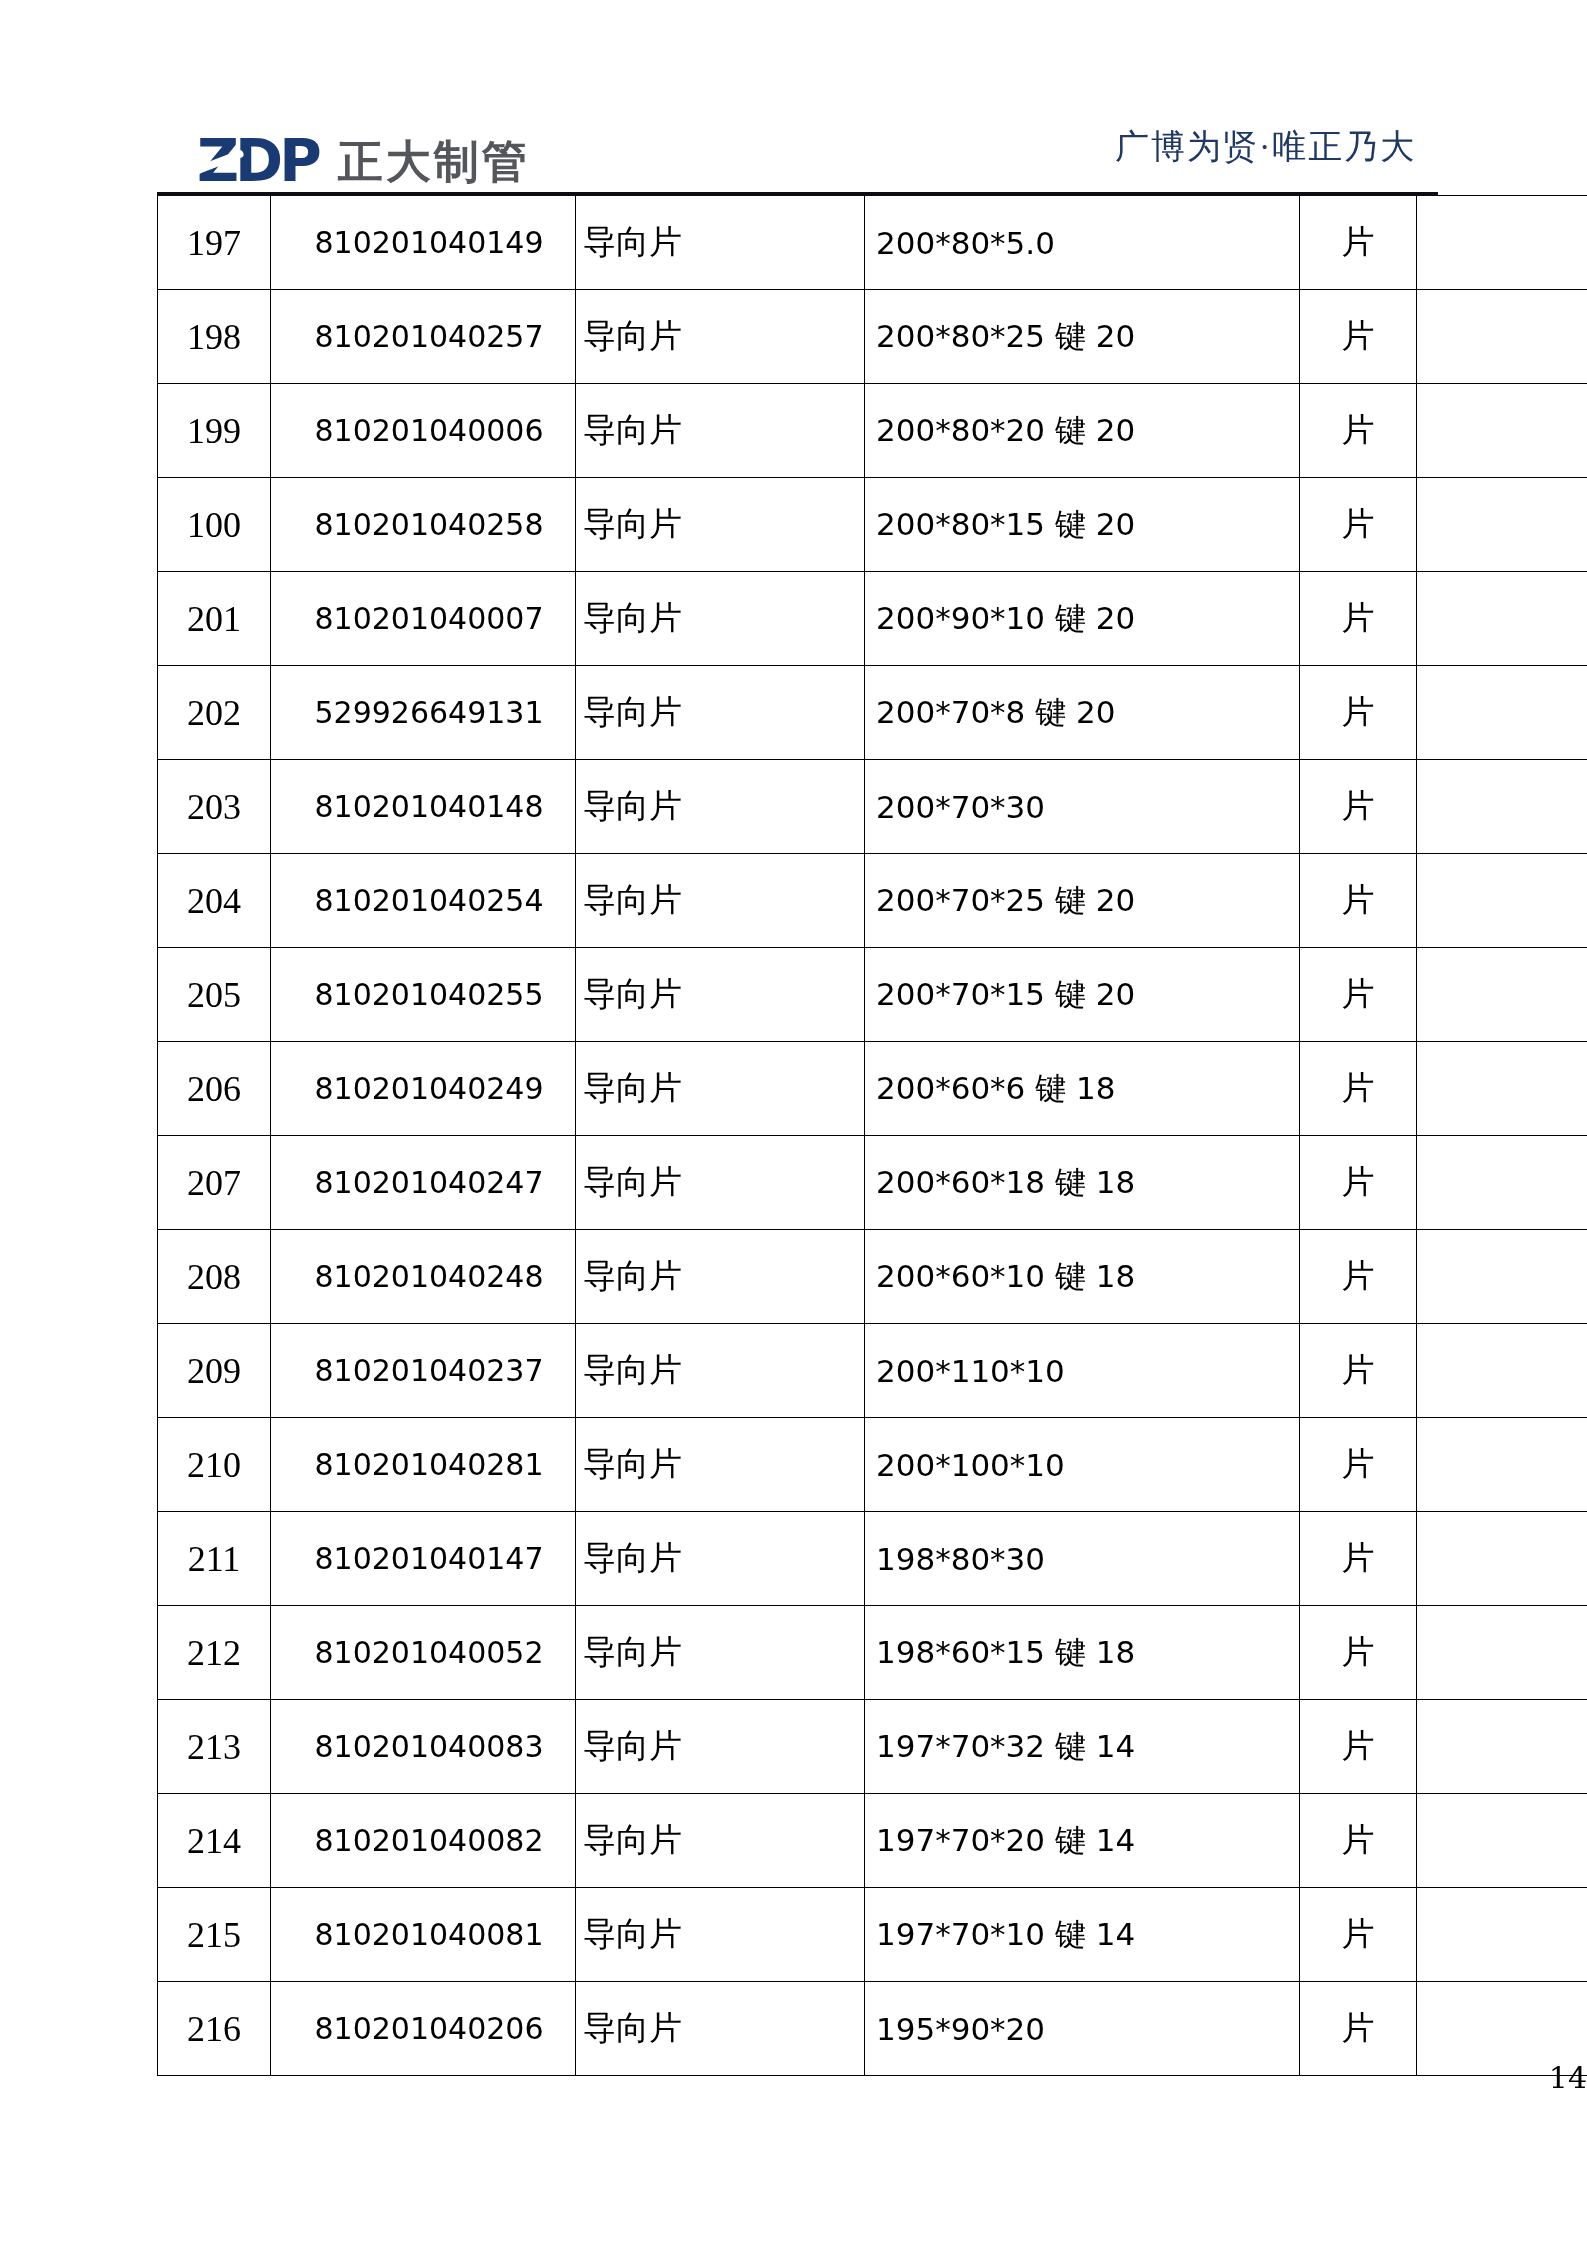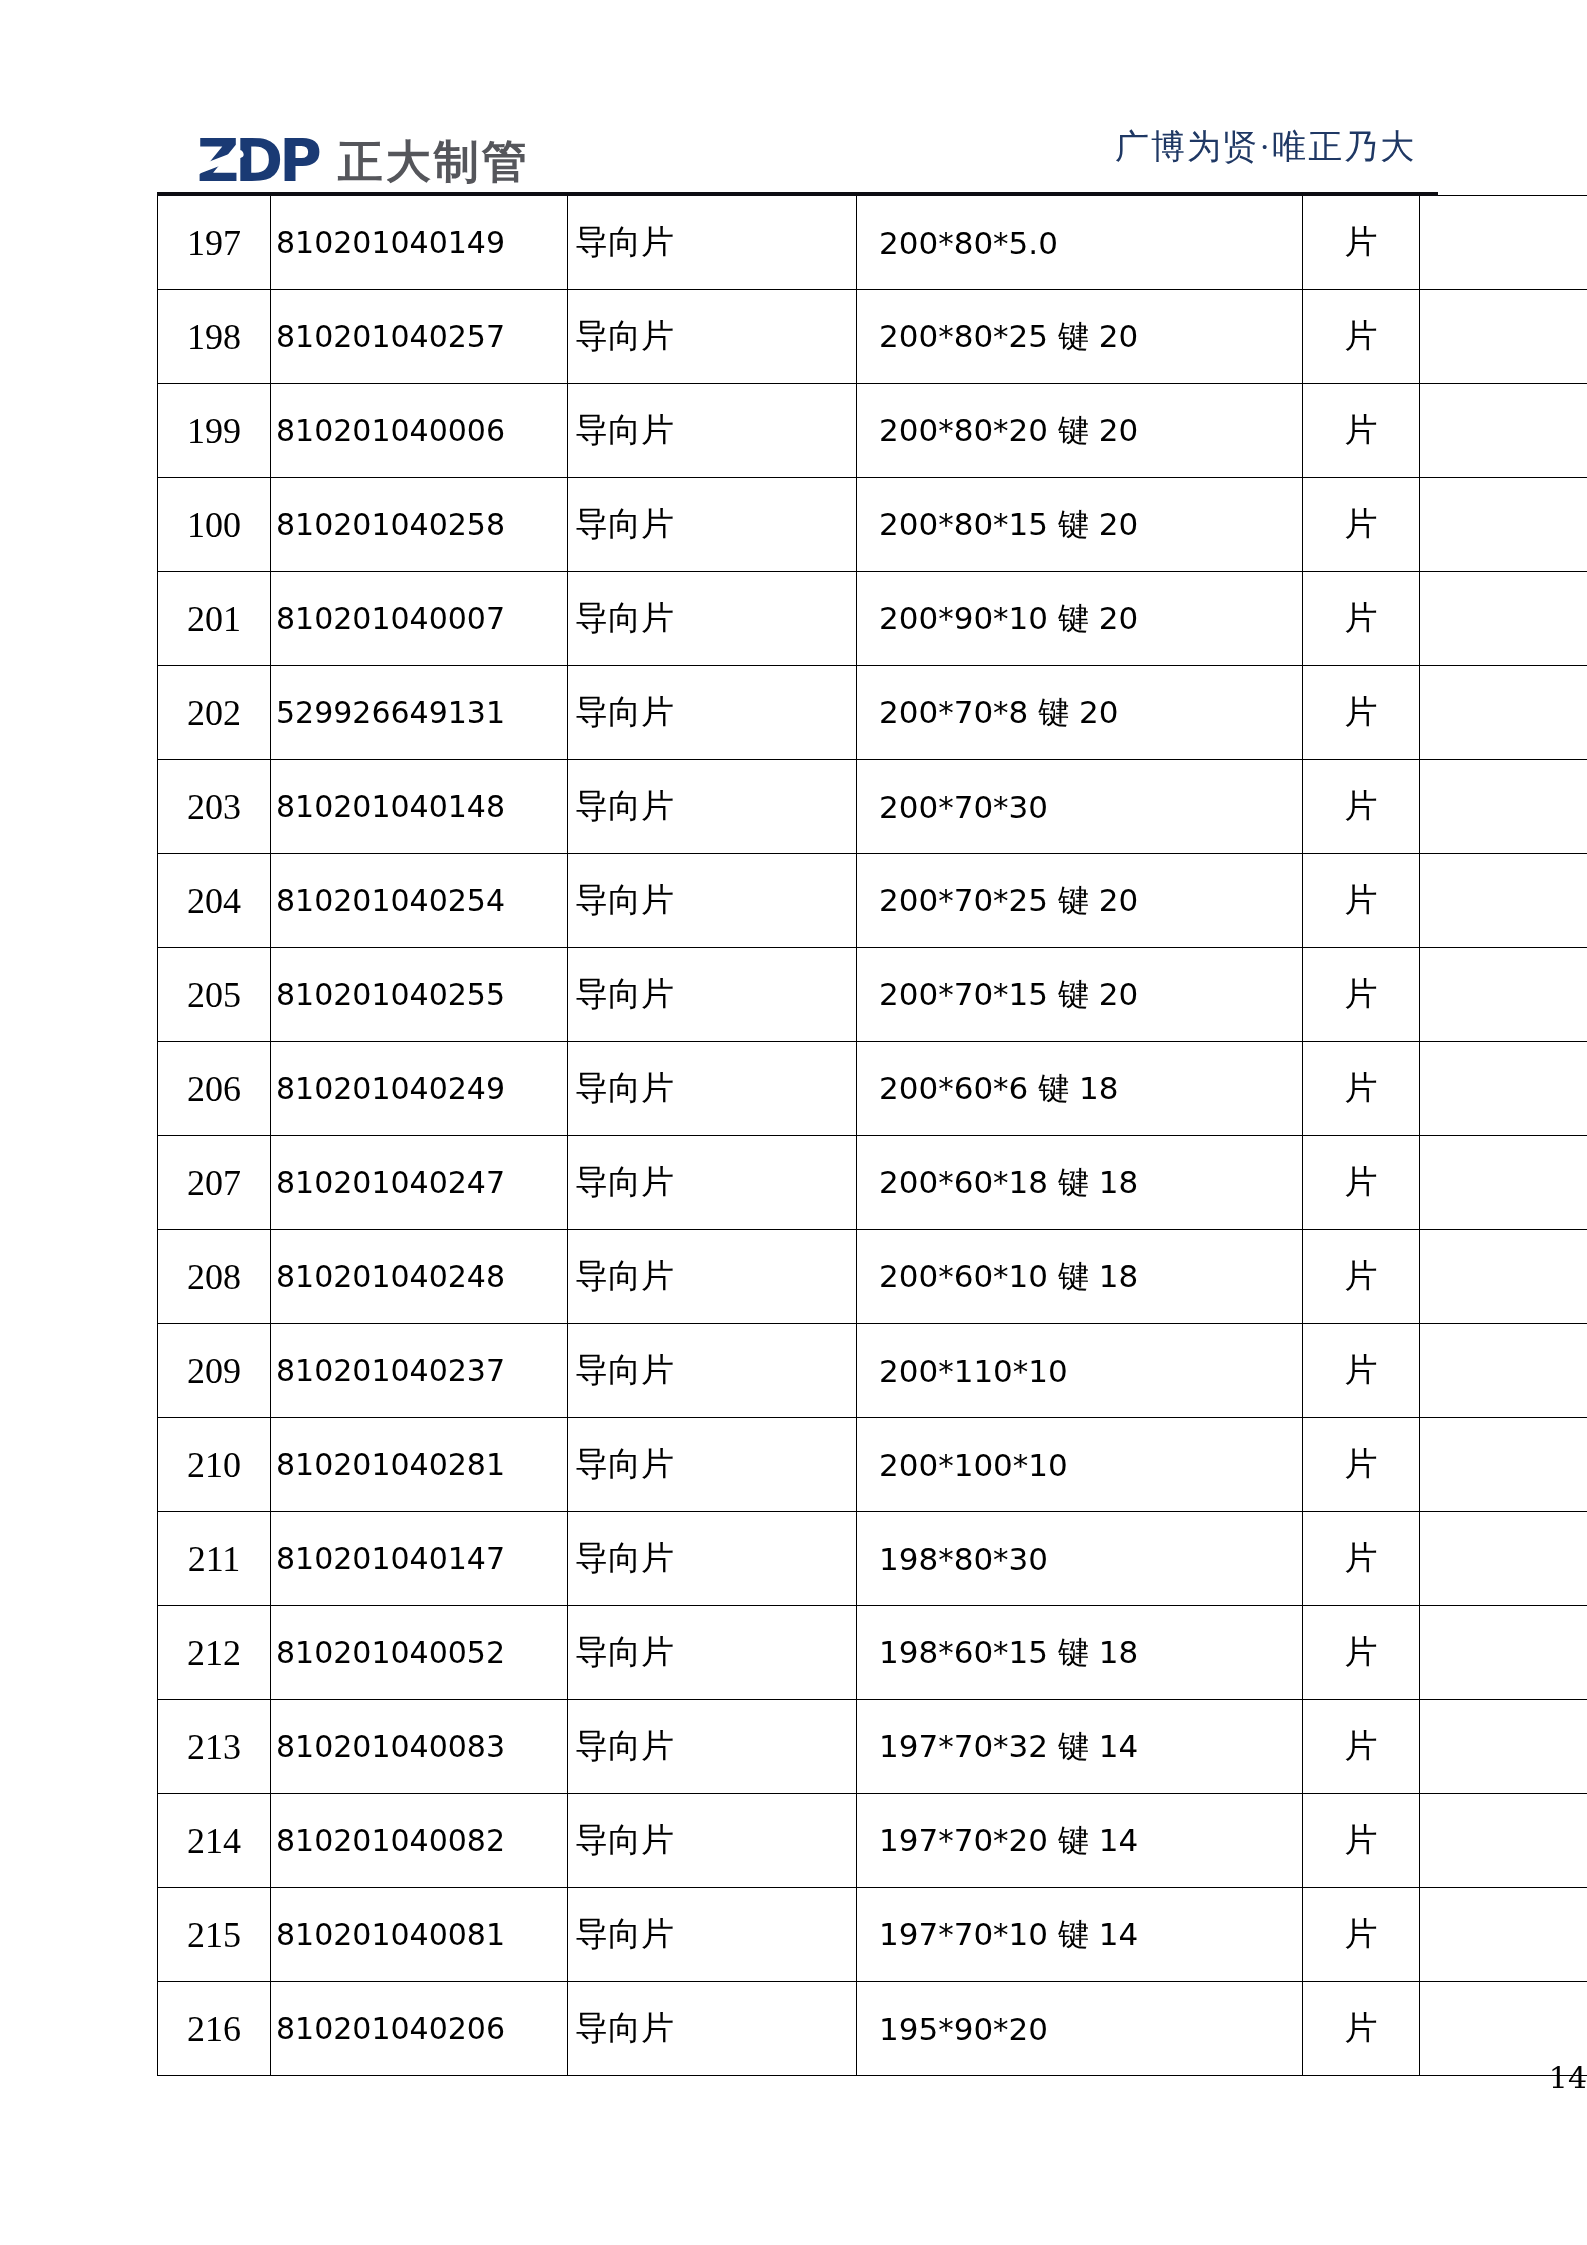--- a/index.html
+++ b/index.html
@@ -60,23 +60,23 @@
     height:91px;
     vertical-align:middle;
     overflow:hidden;
     white-space:nowrap;
   }
   td.c-num{
     width:110px;text-align:center;
     font-family:Liberation Serif, serif;
     font-size:36px;
   }
-  td.c-code{width:290px;font-size:30px;padding-left:5px;}
+  td.c-code{width:290px;font-size:30px;padding-left:13px;text-align:center;}
   td.c-name{width:280px;font-size:33px;padding-left:7px;}
-  td.c-spec{width:422px;font-size:31px;padding-left:22px;margin-left:8px;}
+  td.c-spec{width:422px;font-size:31px;padding-left:11px;margin-left:8px;}
   td.c-unit{width:114px;text-align:center;font-size:33px;}
   td.c-rem{width:187px;}
   .page-number{
     position:absolute;left:0;top:2060px;width:100%;
     text-align:right;
     font-family:"DejaVu Serif","Liberation Serif",serif;
     font-size:30px;
   }
 </style>
 </head>

